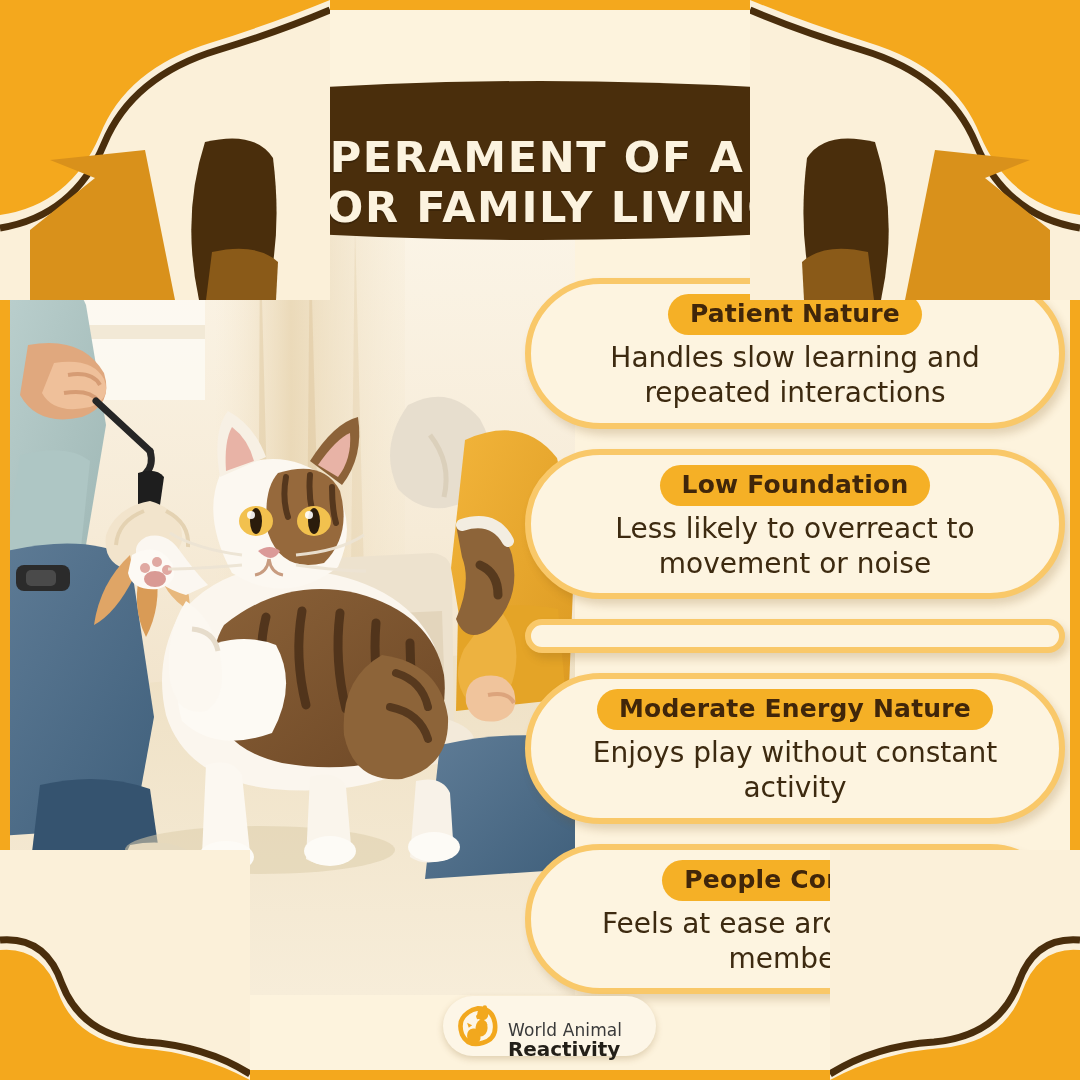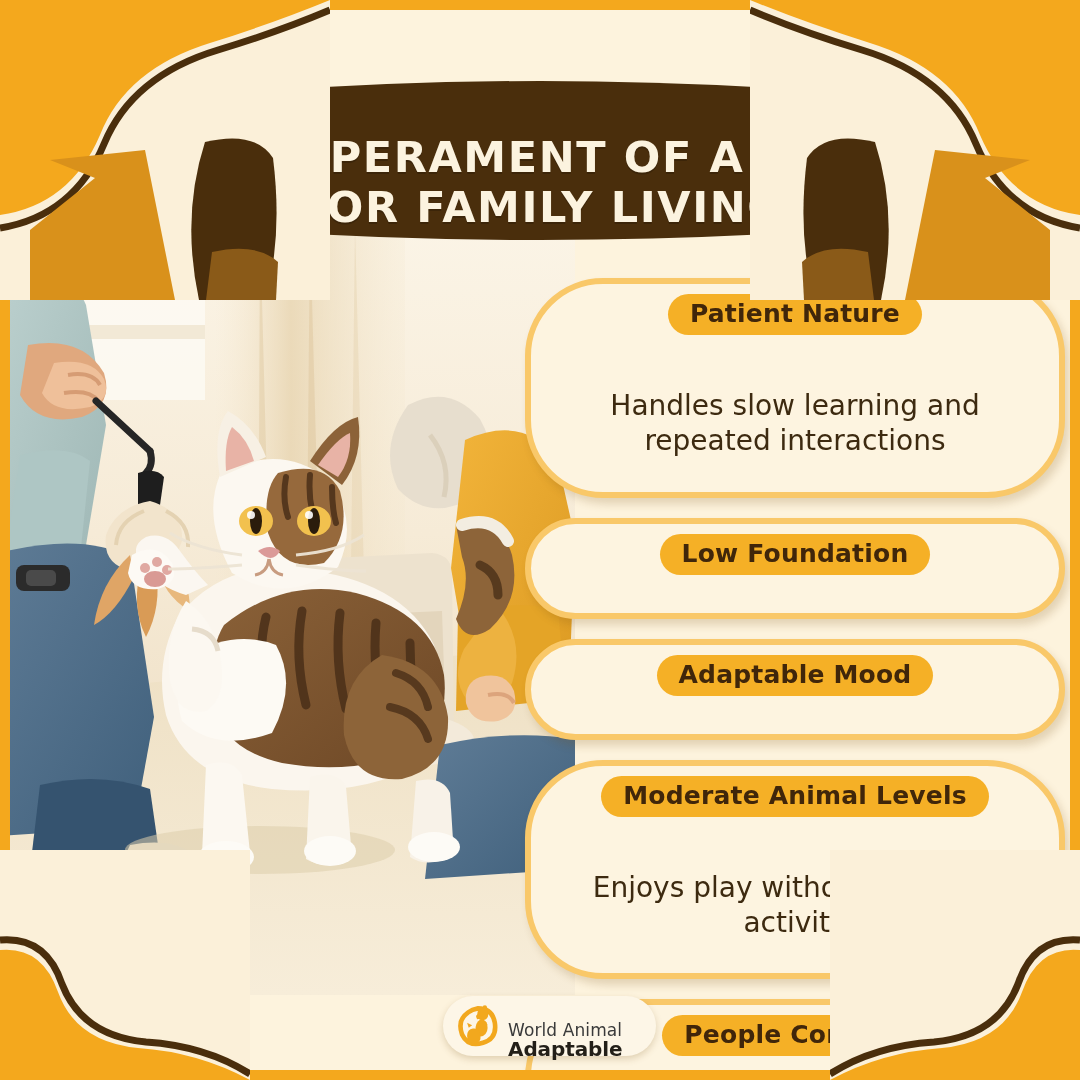--- a/index.html
+++ b/index.html
@@ -45,21 +45,21 @@
 
   
   .cards{position:absolute;left:515px;top:268px;width:548px;}
   .card{
     position:relative;
     width:540px;
     background:#FDF4E0;
     border:6px solid #F9C869;
     border-radius:78px;
     box-sizing:border-box;
-    padding:10px 26px 33px;
+    padding:10px 26px 12px;
     margin-bottom:20px;
     box-shadow:4px 6px 9px rgba(120,80,20,.20);
     text-align:center;
   }
   .pill{
     display:inline-block;
     background:#F5B026;
     color:#40260A;
     font-weight:bold;
     font-size:25px;
@@ -67,21 +67,20 @@
     padding:7px 22px 9px;
     border-radius:26px;
     line-height:1;
     margin-bottom:5px;
   }
   .desc{
     color:#3D2A10;
     font-size:28px;
     line-height:1.26;
     padding:0 6px;
-    margin-top:48px;
   }
 
   
   .logo-badge{
     position:absolute;left:433px;top:986px;
     width:213px;height:60px;
     background:#FDF6E7;
     border-radius:30px;
     box-shadow:0 3px 7px rgba(120,80,20,.22);
     display:flex;align-items:center;
@@ -294,28 +293,28 @@
 
     <div class="cards">
 
       <div class="card">
         <div class="pill">Patient Nature</div>
         <div class="desc">Handles slow learning and repeated interactions</div>
       </div>
 
       <div class="card">
         <div class="pill">Low Foundation</div>
-      </div>
-
-      <div class="card">
-        <div class="pill">Adaptable Mood</div>
-      </div>
-
-      <div class="card">
-        <div class="pill">Moderate Animal Levels</div>
+        <div class="desc">Less likely to overreact to movement or noise</div>
+      </div>
+
+      <div class="card">
+      </div>
+
+      <div class="card">
+        <div class="pill">Moderate Energy Nature</div>
         <div class="desc">Enjoys play without constant activity</div>
       </div>
 
       <div class="card">
         <div class="pill">People Comfort</div>
         <div class="desc">Feels at ease around family members</div>
       </div>
 
     </div>
 
@@ -330,21 +329,21 @@
           <path d="M54 36 q14 -4 18 10 q4 20 -10 28 q-16 4 -18 -14 q0 -18 10 -24 Z" fill="#F2A81E"></path>
           <path d="M48 34 q-6 -10 2 -12 q8 0 8 10 Z" fill="#F2A81E"></path>
 
           <path d="M38 56 q16 -2 18 16 q2 18 -14 20 q-18 0 -18 -18 q0 -16 14 -18 Z" fill="#F2A81E"></path>
           <path d="M28 54 l-4 -12 l12 6 Z" fill="#F2A81E"></path>
           <path d="M48 54 l6 -12 l2 14 Z" fill="#F2A81E"></path>
         </svg>
       </div>
       <div class="logo-text">
         <div class="logo-top">World Animal</div>
-        <div class="logo-bot">Adaptable</div>
+        <div class="logo-bot">Reactivity</div>
       </div>
     </div>
 
   </div>
 
   <div class="corner c-tl">
     <svg viewBox="0 0 330 300" preserveAspectRatio="none">
       <rect x="0" y="0" width="330" height="300" fill="#F4A81D"></rect>
       <path d="M0 215 q70 -10 100 -80 q26 -66 110 -92 q64 -20 120 -43 L330 0 L330 300 L0 300 Z" fill="#FBF0D9"></path>
       <path d="M0 228 q74 -12 104 -84 q28 -68 114 -94 q60 -18 112 -40" fill="none" stroke="#4A2E0C" stroke-width="7"></path>

